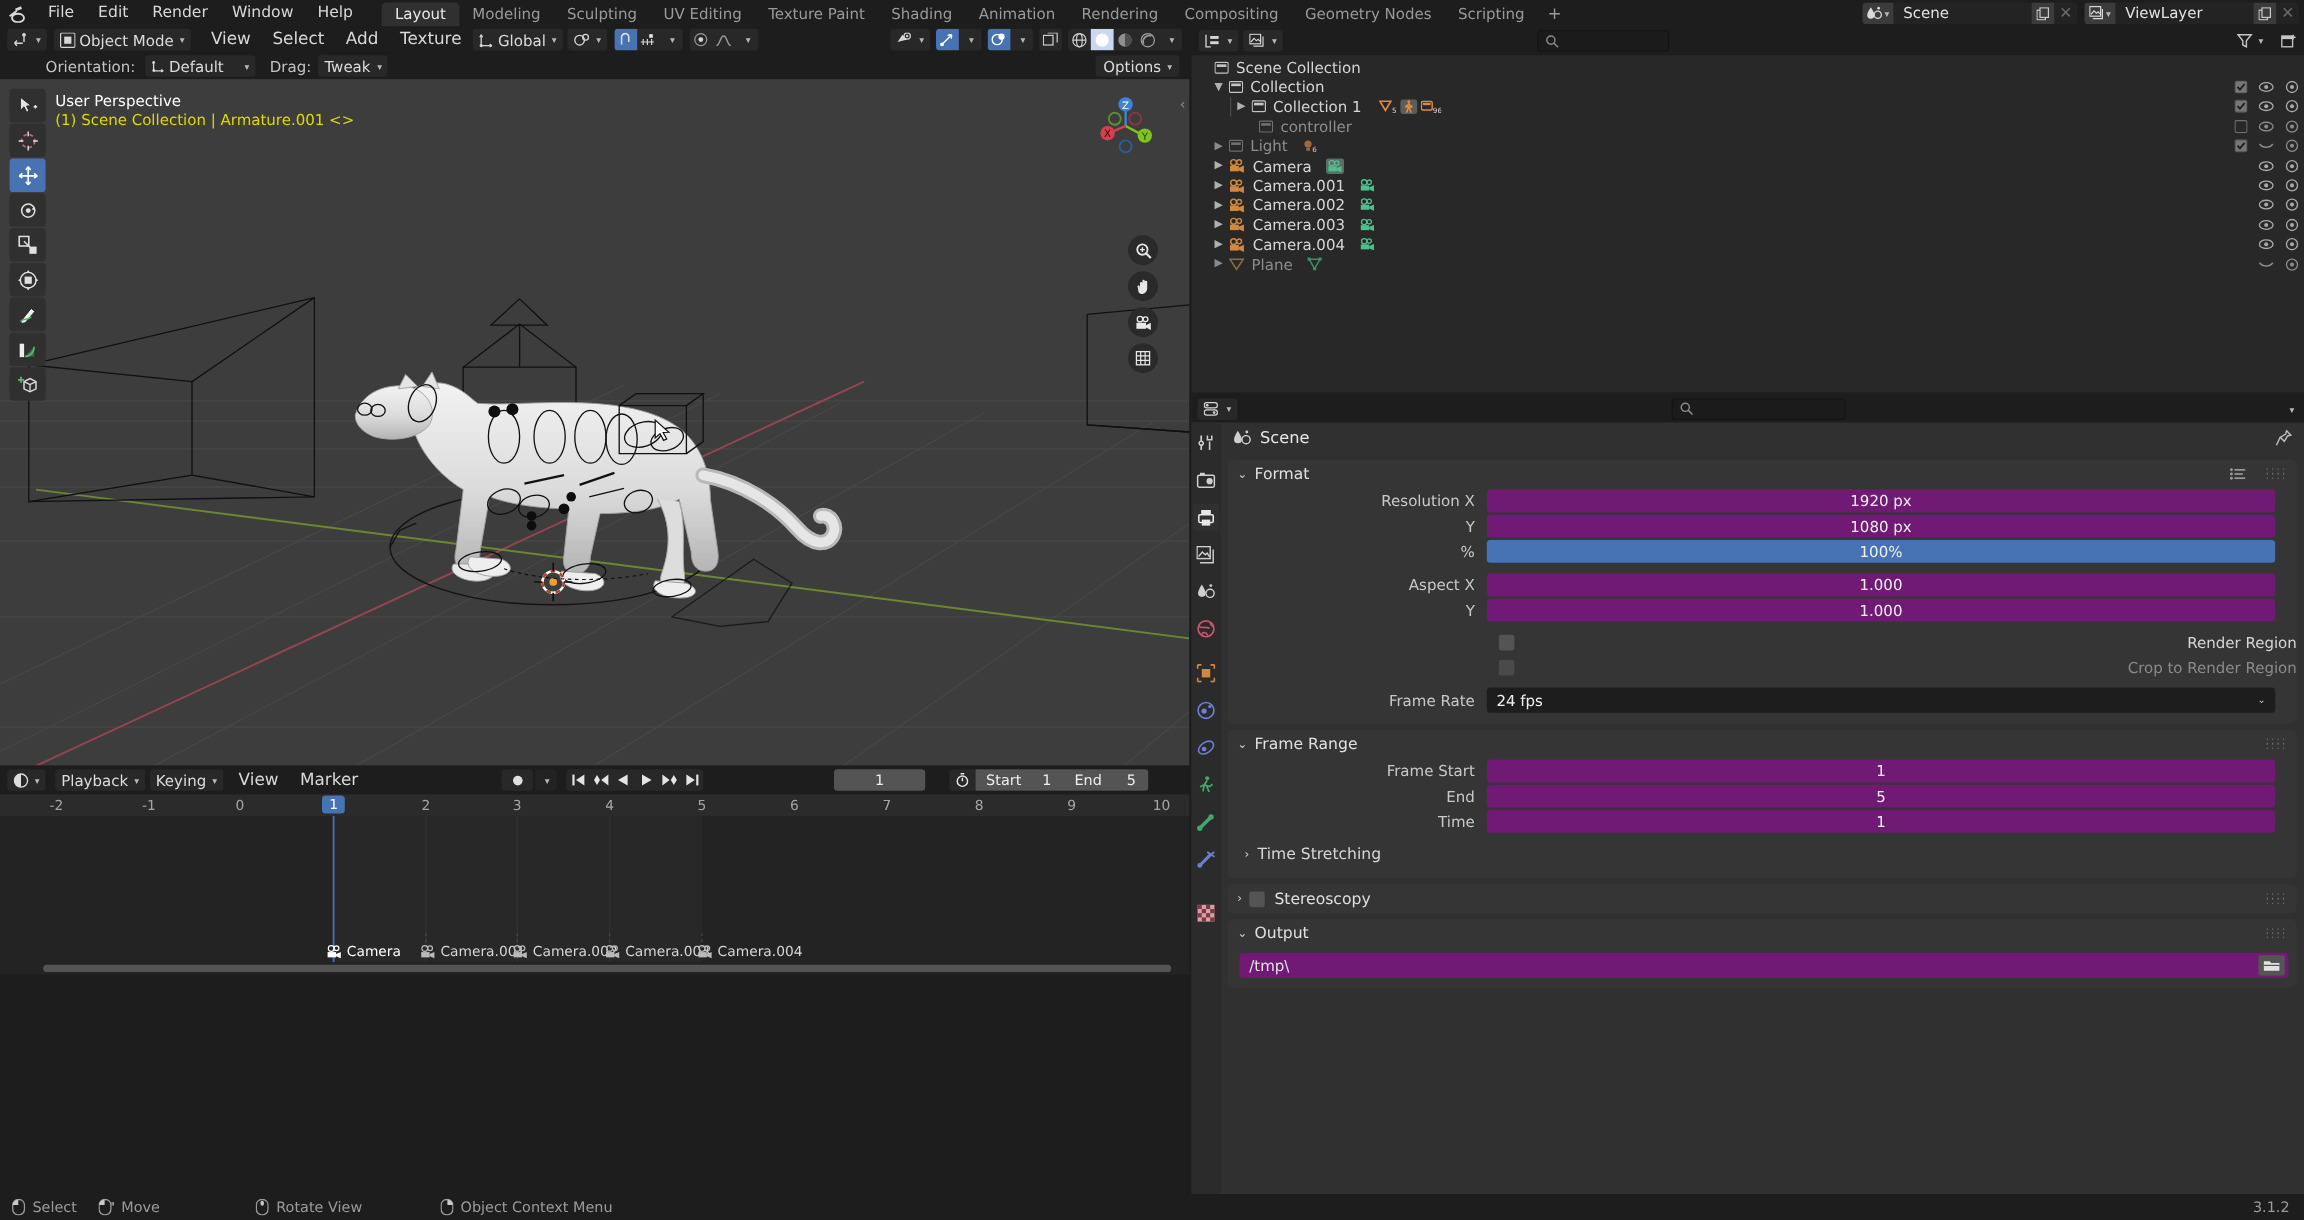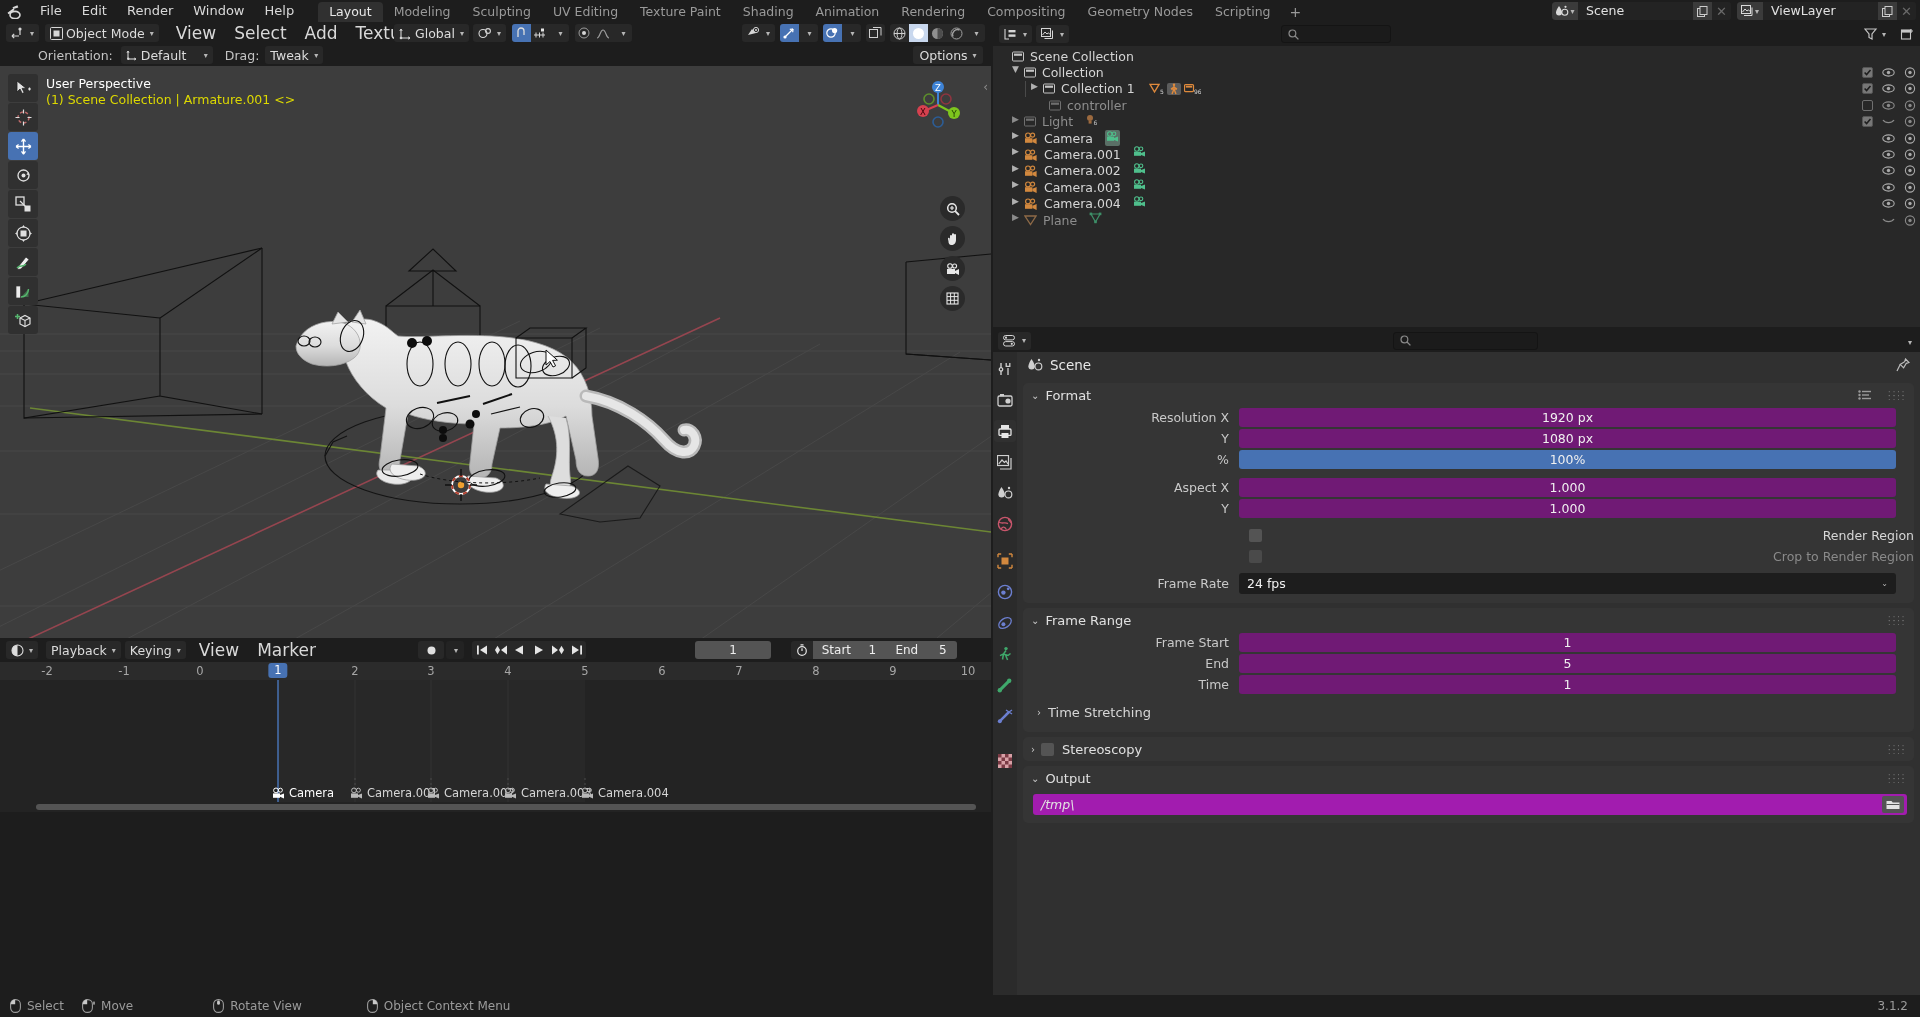--- a/index.html
+++ b/index.html
@@ -40,21 +40,21 @@
   }
   .vp-header2{
     position:absolute; left:0; top:44px; width:991px; height:22px;
     background:#1d1d1d; display:flex; align-items:center;
   }
   .hdr-btn{
     height:18px; display:flex; align-items:center; gap:3px;
     background:#282828; border-radius:3px; padding:0 5px; margin-left:4px;
     font-size:12.5px; color:#dcdcdc;
   }
-  .hdr-txt{ padding:0 9px; font-size:17px; color:#d9d9d9; height:22px; line-height:22px;}
+  .hdr-txt{ padding:0 9px; font-size:14px; color:#d9d9d9; height:22px; line-height:22px;}
   .chev{ font-size:8px; color:#b6b6b6; margin-left:2px;}
   .seg{ display:flex; align-items:center; background:#282828; border-radius:3px; height:18px; margin-left:6px; overflow:hidden;}
   .seg > div{ width:19px; height:18px; display:flex; align-items:center; justify-content:center; }
   .seg > div.on{ background:#4772b3; }
   .seg > div.sel{ background:#c9d8ee; }
   .label-sm{ font-size:12.5px; color:#c4c4c4; }
 
   
   .viewport{
     position:absolute; left:0; top:66px; width:991px; height:572px;
@@ -111,21 +111,21 @@
   
   .outliner{
     position:absolute; left:993px; top:22px; width:927px; height:305px;
     background:#282828;
   }
   .out-header{ height:24px; background:#1d1d1d; display:flex; align-items:center; padding:0 4px; }
   .searchbox{
     height:18px; background:#1b1b1b; border:1px solid #141414; border-radius:3px;
     display:flex; align-items:center; padding-left:6px; gap:5px; font-size:12px; color:#8a8a8a;
   }
-  .out-row{ position:relative; height:16.4px; display:flex; font-size:12.5px; }
+  .out-row{ position:relative; height:16.4px; display:flex; align-items:center; font-size:12.5px; }
   .out-name{ color:#d6d6d6; }
   .out-name.dim{ color:#8d8d8d; }
   .out-right{ position:absolute; right:4px; top:0; height:16.4px; display:flex; align-items:center; gap:9px;}
 
   
   .props{
     position:absolute; left:993px; top:329px; width:927px; height:666px;
     background:#303030;
   }
   .props-header{ height:23px; background:#1d1d1d; display:flex; align-items:center; padding:0 5px; }
@@ -151,24 +151,23 @@
   .pval.blue{ background:#4772b3; }
   .pval.dark{ background:#1d1d1d; justify-content:flex-start; padding-left:8px; position:relative;}
   .pval.dark .chev{ position:absolute; right:8px; }
   .checkrow{ display:flex; align-items:center; height:21px;justify-content:space-between; }
   .chk{ width:13px; height:13px; background:#545454; border-radius:2px; margin-right:7px;}
   .chk.dim{ background:#4a4a4a; }
   .ctext{ font-size:12.5px; color:#d7d7d7; }
   .ctext.dim{ color:#8a8a8a; }
   .subpanel{ display:flex; align-items:center; gap:7px; height:24px; padding-left:14px; font-size:13px; color:#d7d7d7; }
   .pathfield{
-    margin:4px 7px 0 10px; height:21px; background:#a21caf; border-radius:3px;
+    margin:4px 7px 0 10px; height:21px; background:#701a75; border-radius:3px;
     display:flex; align-items:center; padding-left:8px; font-size:12.5px; color:#e2e2e2;
     position:relative;
-    font-style:italic;
   }
   .pathfield .folder{ position:absolute; right:3px; top:2px; width:22px; height:17px; background:#545454; border-radius:2px; display:flex; align-items:center; justify-content:center;}
 
   
   .statusbar{
     position:absolute; left:0; top:995px; width:1920px; height:22px;
     background:#1d1d1d; display:flex; align-items:center; font-size:12px; color:#9b9b9b;
   }
   .st-item{ display:flex; align-items:center; gap:6px; }
   .version{ position:absolute; right:12px; font-size:12px; color:#9b9b9b; }

